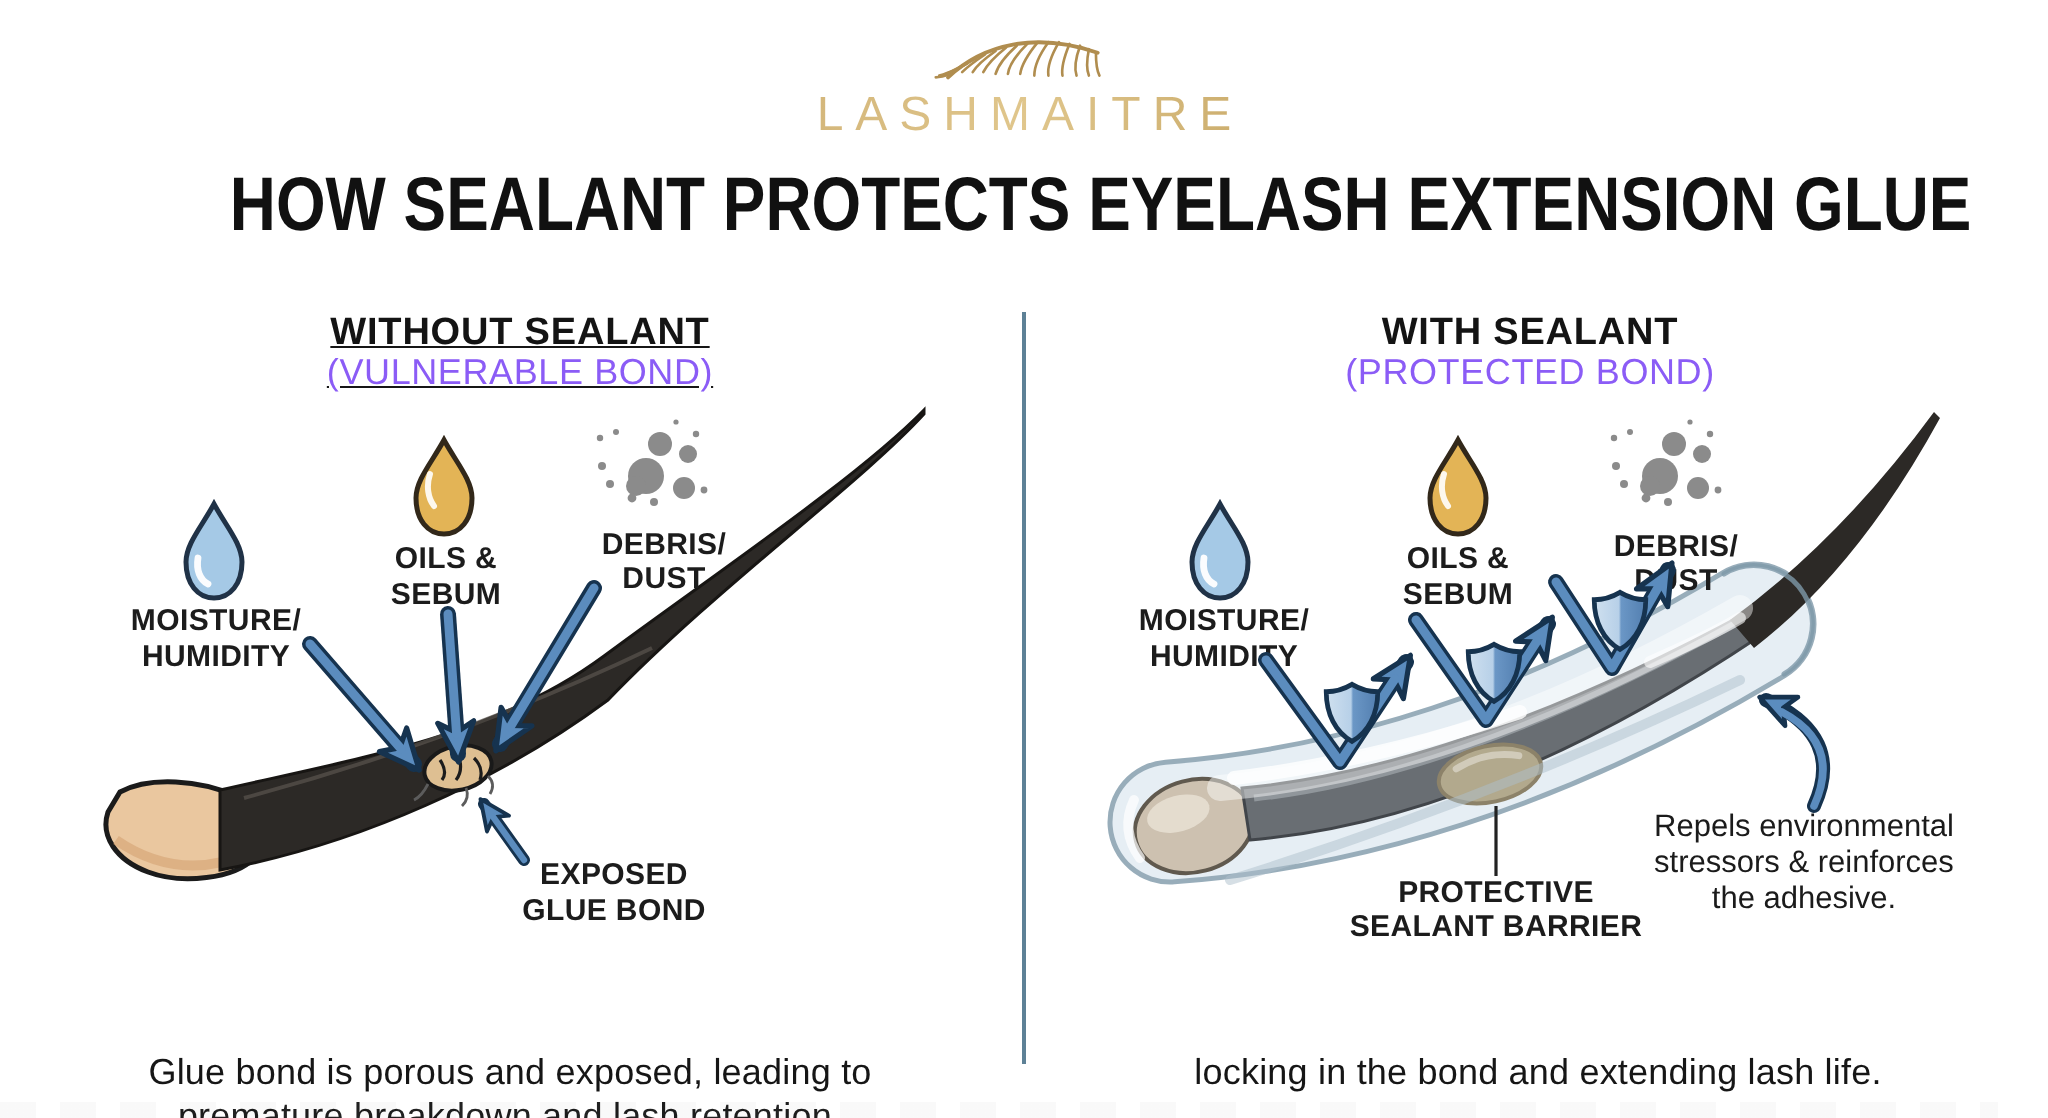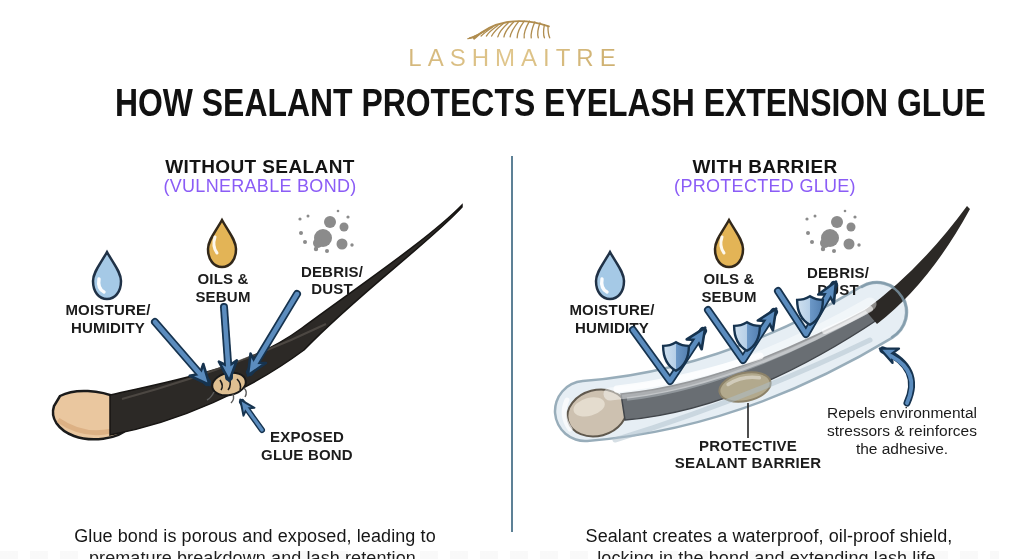--- a/index.html
+++ b/index.html
@@ -13,21 +13,21 @@
          background:linear-gradient(100deg,#9e7b3f 0%,#c9a96b 30%,#e0c68c 50%,#b8954f 72%,#8f6f38 100%);
          -webkit-background-clip:text;background-clip:text;}
   @supports (-webkit-background-clip:text){.brand{color:transparent;}}
   .title-wrap{left:0;top:84px;width:1024px;text-align:right;padding-left:32px;}
   .title-wrap span{display:inline-block;font-size:38px;line-height:38px;font-weight:700;
                    color:#111111;transform:scaleX(.84);transform-origin:center;white-space:nowrap;}
   
   .phead{width:460px;text-align:center;top:156px;}
   .phead .h{font-size:19px;font-weight:700;letter-spacing:.4px;line-height:21px;color:#141414;}
   .phead .s{font-size:18px;font-weight:400;letter-spacing:.3px;line-height:19px;color:#8b5cf6;}
-  .phead.left{left:30px;} .phead.right{left:535px;}
+  .phead.left{left:30px;text-decoration:underline;} .phead.right{left:535px;}
   
   .divider{left:511px;top:156px;width:2px;height:376px;background:#5d8196;}
   
   .diagL{left:30px;top:198px;width:470px;height:282px;}
   .diagR{left:525px;top:198px;width:480px;height:282px;}
   
   .lbl{font:700 15px "Liberation Sans",sans-serif;fill:#1c1c1c;text-anchor:middle;letter-spacing:.2px;}
   .note{font:400 15.5px "Liberation Sans",sans-serif;fill:#1b1b1b;text-anchor:middle;}
   
   .caption{top:483px;text-align:center;font-size:18px;font-weight:400;line-height:22px;
@@ -67,22 +67,22 @@
 
   <div class="abs title-wrap">
     <span>HOW SEALANT PROTECTS EYELASH EXTENSION GLUE</span>
   </div>
 
   <div class="abs phead left">
     <div class="h">WITHOUT SEALANT</div>
     <div class="s">(VULNERABLE BOND)</div>
   </div>
   <div class="abs phead right">
-    <div class="h">WITH BARRIER</div>
-    <div class="s">(PROTECTED GLUE)</div>
+    <div class="h">WITH SEALANT</div>
+    <div class="s">(PROTECTED BOND)</div>
   </div>
 
   <div class="abs divider"></div>
 
   <svg class="abs diagL" viewBox="0 0 470 282">
     <defs>
       <marker id="hdL" viewBox="0 0 12 12" refX="9" refY="6" markerWidth="3" markerHeight="3" orient="auto">
         <path d="M1,1.5 L11,6 L1,10.5 L3.6,6 Z" fill="#5b8cbe" stroke="#16334f" stroke-width="1.3" stroke-linejoin="round"></path>
       </marker>
     </defs>
@@ -272,18 +272,17 @@
     <text x="377" y="220" class="note">Repels environmental</text>
     <text x="377" y="238" class="note">stressors &amp; reinforces</text>
     <text x="377" y="256" class="note">the adhesive.</text>
   </svg>
 
   <div class="abs caption left">
     <div>Glue bond is porous and exposed, leading to</div>
     <div>premature breakdown and lash retention.</div>
   </div>
   <div class="abs caption right">
-    <div>Sealant creates a waterproof, oil-proof shield,</div>
     <div>locking in the bond and extending lash life.</div>
   </div>
 
   <div class="abs bottom-artifact"></div>
 </div>
 
 </body></html>

